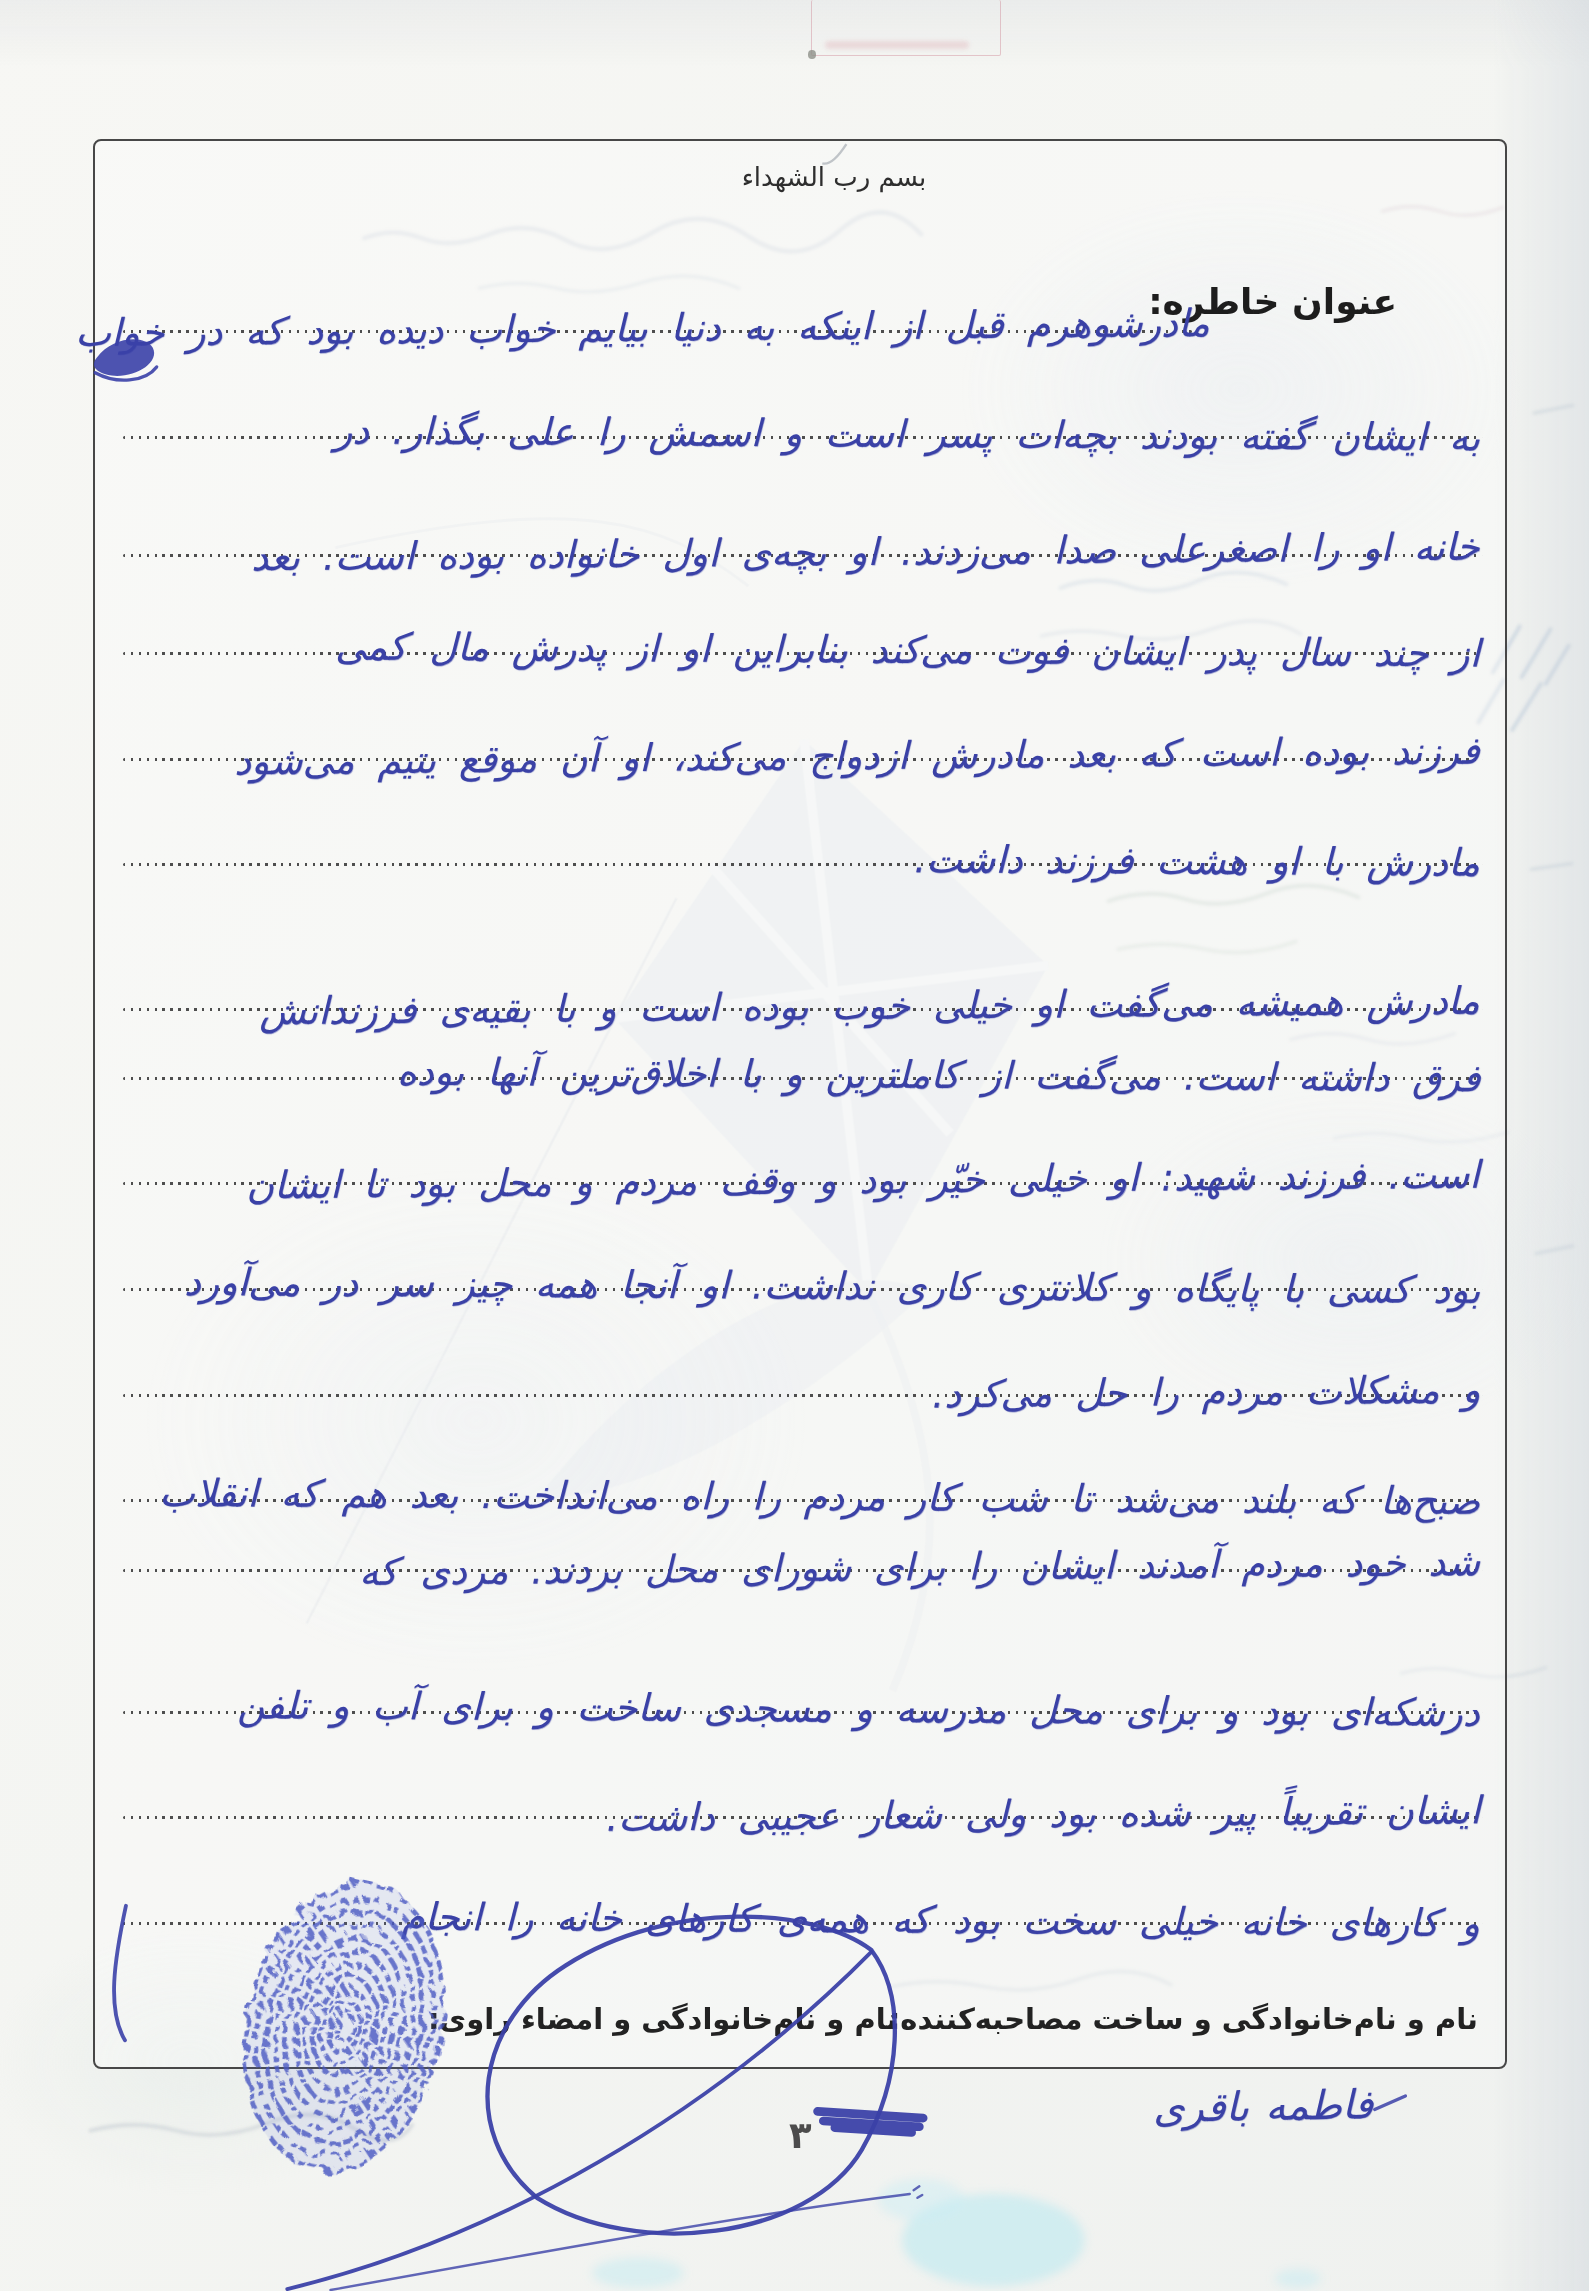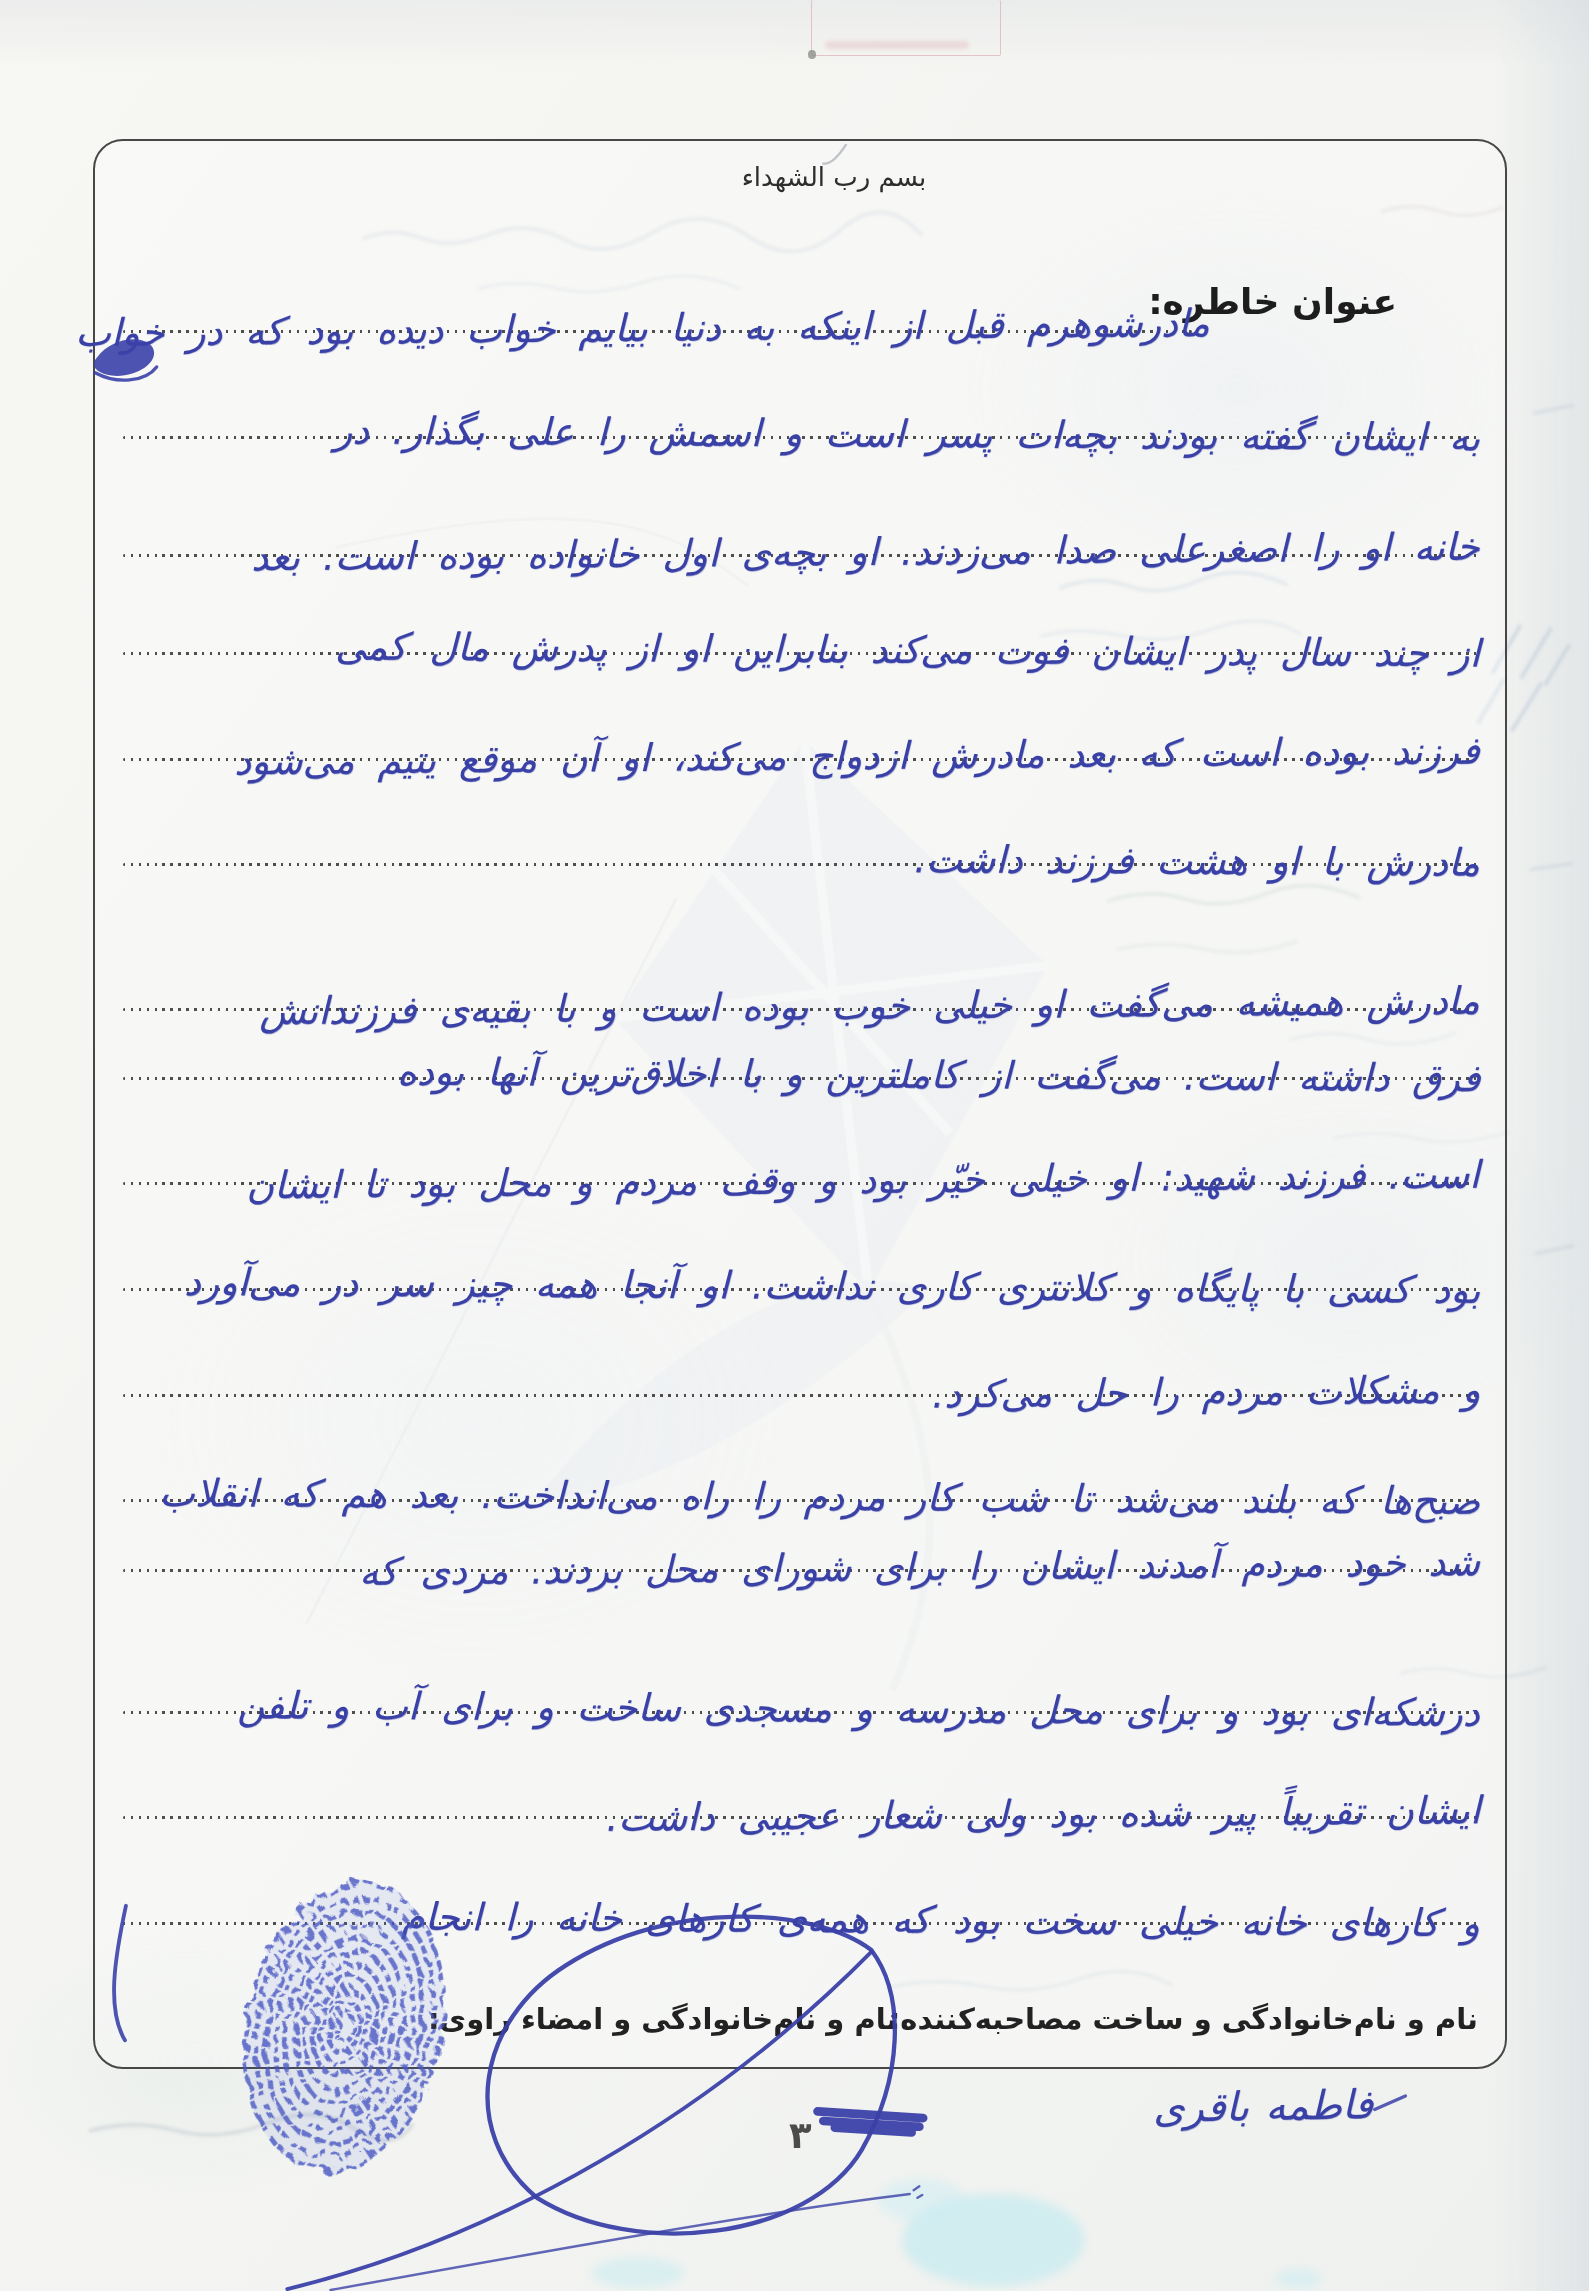--- a/index.html
+++ b/index.html
@@ -28,21 +28,21 @@
   }
   .stamp::after{
     content:""; position:absolute; left:13.4px; bottom:5.8px; width:144px; height:8.6px;
     background:rgba(216,150,162,.28); filter:blur(1.9px); border-radius:3.8px;
   }
   .stamp-dot{position:absolute; left:809px; top:50px; width:7.7px; height:8.6px; border-radius:50%;
     background:#8d9088; opacity:.8; z-index:2;}
 
   .frame{
     position:absolute; left:94px; top:139px; width:1414px; height:1930px; z-index:3;
-    border:2.9px solid #474747; border-radius:30px; box-sizing:border-box;
+    border:2.9px solid #474747; border-radius:8px; box-sizing:border-box;
     background:rgba(253,253,252,.35);
   }
   .bismillah{
     position:absolute; top:21px; left:0; right:0; text-align:center;
     transform:translateX(34px); 
     font-size:26px; color:#2e2e2e; letter-spacing:1px;
   }
   .title-label{
     position:absolute; top:140px; right:108px; font-weight:bold;
     font-size:36px; color:#1d1d1d;

